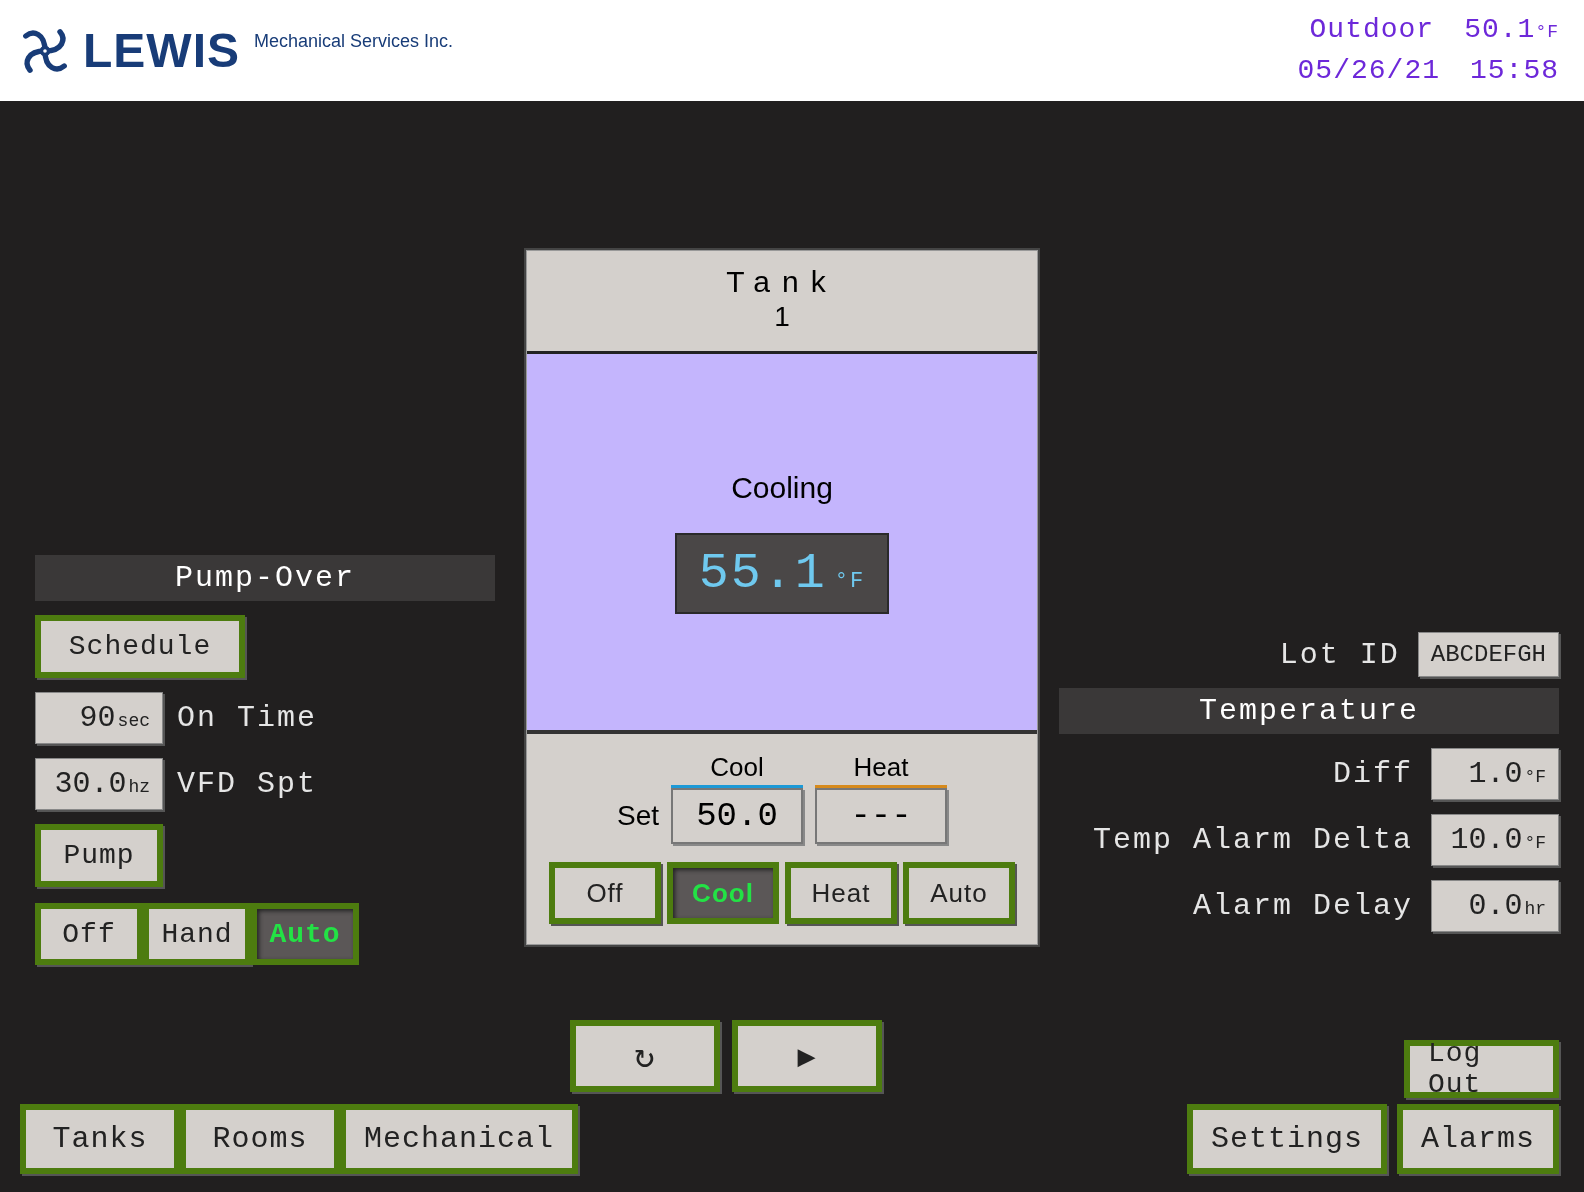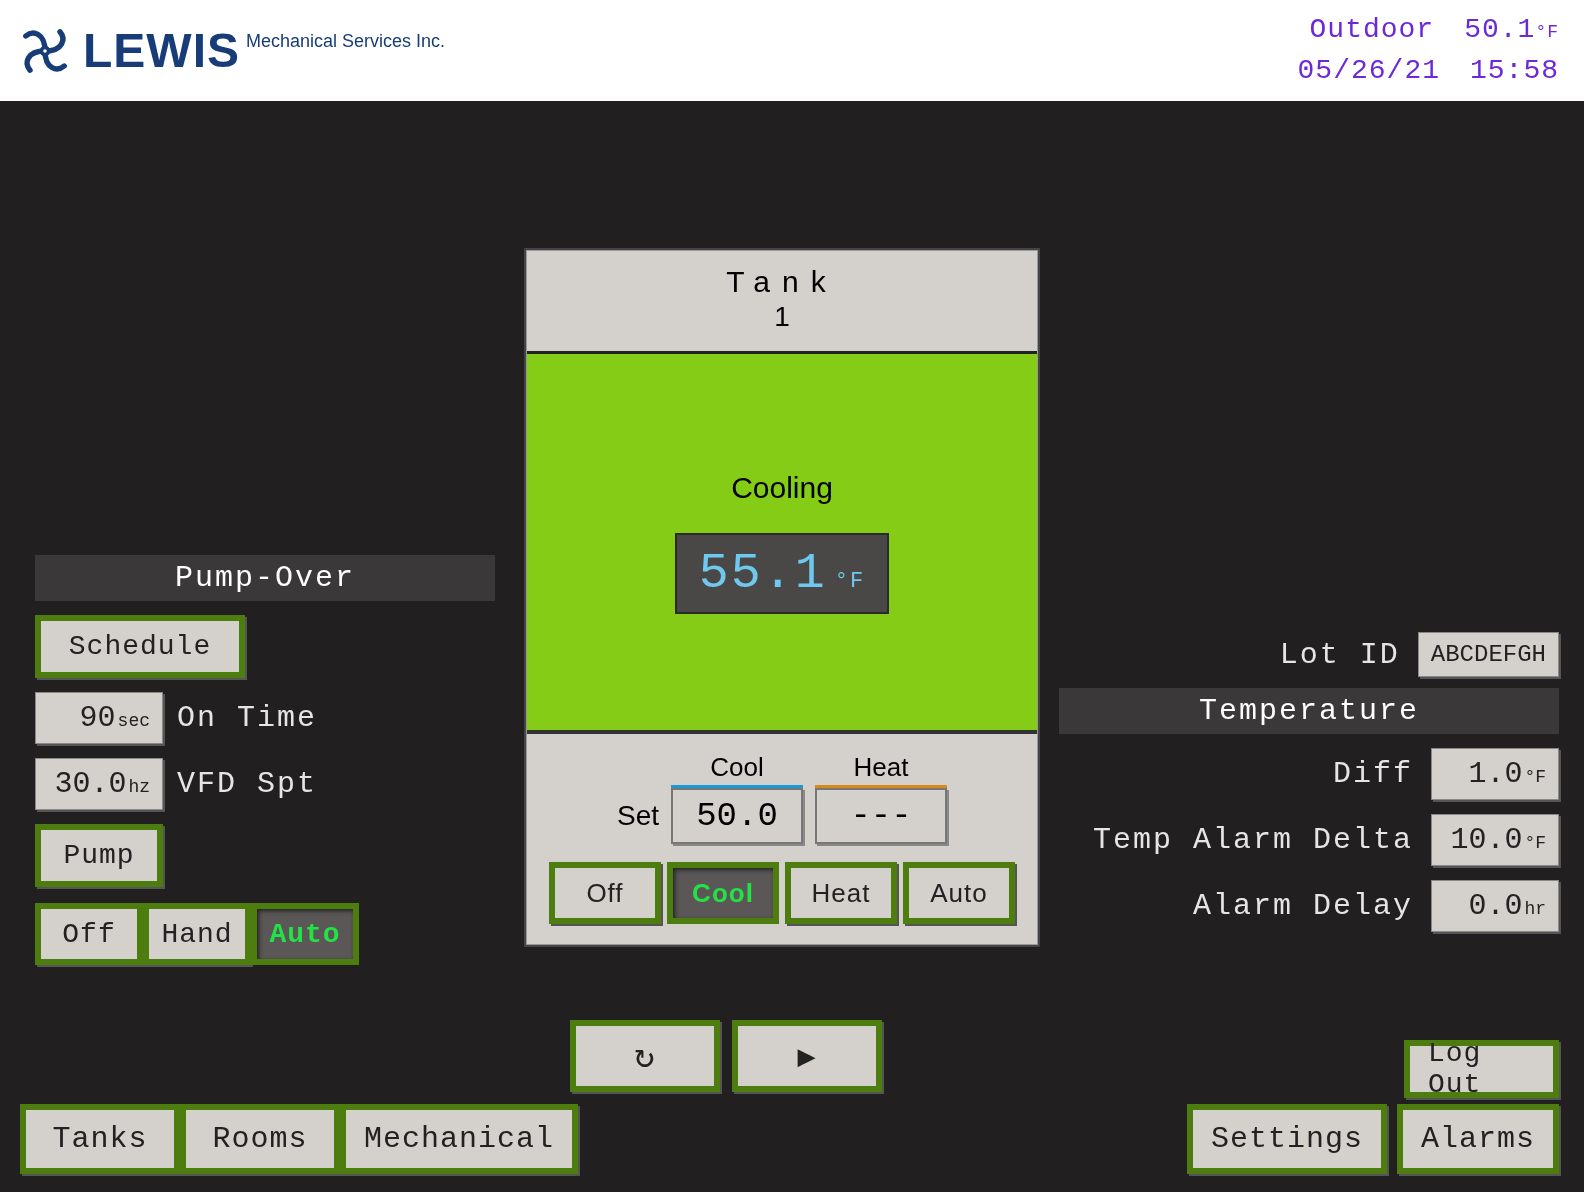--- a/index.html
+++ b/index.html
@@ -17,21 +17,21 @@
     height: 101px;
     display: flex;
     align-items: center;
     justify-content: space-between;
     padding: 0 25px 0 15px;
   }
   .logo-block { display: flex; align-items: center; }
   .logo-swirl { width: 60px; height: 60px; margin-right: 8px; }
   .logo-text { display: flex; }
   .logo-title { color: #183c78; font-size: 48px; font-weight: 800; letter-spacing: 1px; line-height: 0.9; font-family: Arial Black, Arial, sans-serif; }
-  .logo-sub { color: #183c78; font-size: 18px; font-weight: 400; margin-top: 2px; margin-left: 6px; }
+  .logo-sub { color: #183c78; font-size: 18px; font-weight: 400; margin-top: 2px; margin-left: 14px; }
   .header-right { color: #6d28d9; font-family: "Courier New", monospace; font-size: 28px; text-align: right; line-height: 1.45; letter-spacing: 1px; }
   .header-r1, .header-r2 { display: flex; gap: 30px; justify-content: flex-end; align-items: baseline; }
   .unit-f { font-size: 18px; }
 
   
   .left-panel {
     position: absolute;
     left: 35px;
     top: 555px;
     width: 460px;
@@ -99,21 +99,21 @@
   }
   .center-head {
     background: #d4d0cc;
     text-align: center;
     padding: 14px 0 18px 0;
     border-bottom: 3px solid #222;
   }
   .center-head .t1 { font-size: 30px; letter-spacing: 12px; font-family: Arial, sans-serif; }
   .center-head .t2 { font-size: 28px; font-family: Arial, sans-serif; margin-top: 2px; }
   .blue-area {
-    background: #84cc16;
+    background: #c4b5fd;
     height: 380px;
     display: flex;
     flex-direction: column;
     align-items: center;
     justify-content: center;
     gap: 28px;
     border-bottom: 4px solid #333;
   }
   .status-lbl { font-size: 30px; font-family: Arial, sans-serif; }
   .temp-display {

